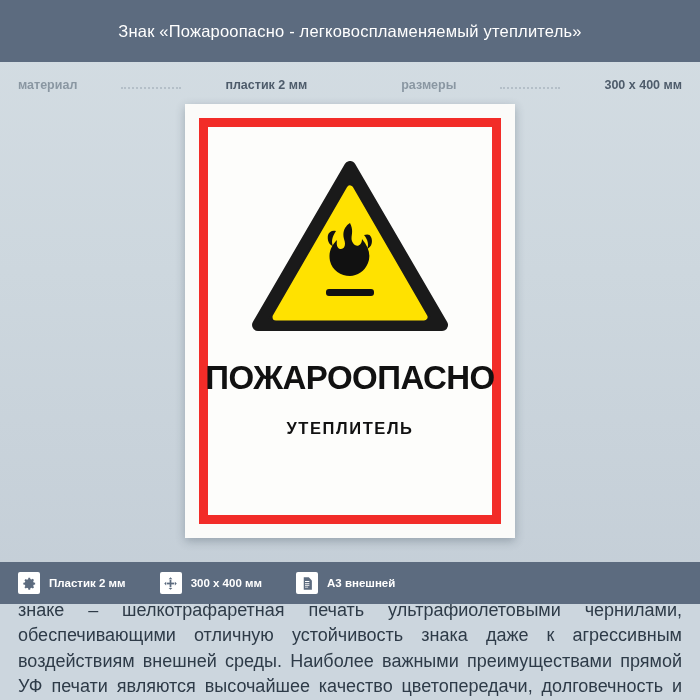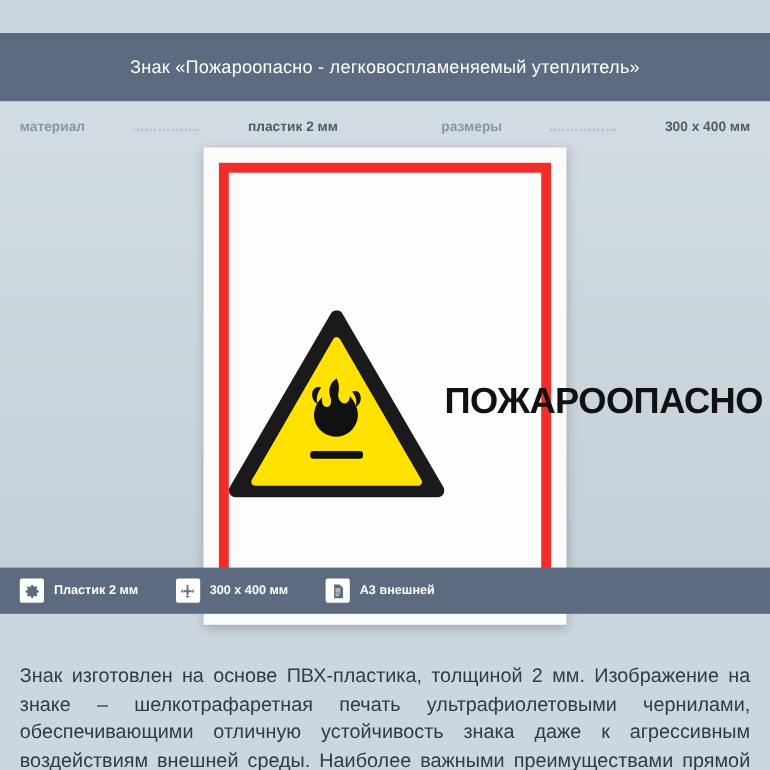--- a/index.html
+++ b/index.html
@@ -4,23 +4,22 @@
 <style>
   * { box-sizing: border-box; margin: 0; padding: 0; }
   html, body {
     width: 700px; height: 700px;
     font-family: "Liberation Sans", sans-serif;
     background: #ccd6de;
     overflow: hidden;
   }
   #page {
     position: relative;
-    width: 700px; height: 528px;
+    width: 700px; height: 604px;
     background: linear-gradient(180deg, #d4dde3 0%, #cdd7de 45%, #c4ced7 100%);
-    margin-top: 30px;
   }
 
   
   .header {
     position: absolute;
     left: 0; top: 0;
     width: 700px; height: 62px;
     background: #5c6b7f;
     display: flex;
     align-items: center;
@@ -63,21 +62,21 @@
     background: #fbfbf9;
     box-shadow: 0 3px 9px rgba(40,55,70,0.30);
     padding: 14px;
   }
   .sign-inner {
     position: relative;
     width: 100%; height: 100%;
     background: #fdfdfb;
     border: 9px solid #f22c28;
     display: flex;
-    flex-direction: row;
+    flex-direction: column;
     align-items: center;
   }
 
   
   .tri-wrap {
     position: relative;
     width: 196px; height: 172px;
     margin-top: 34px;
   }
   .tri-wrap svg { display: block; width: 196px; height: 172px; }
@@ -177,20 +176,21 @@
             <path d="M112 74 c 4 5 5 10 3 14 c 5 -2 6 -8 4 -12 c -1 -3 -4 -3 -7 -2 Z"></path>
           </g>
 
           <rect x="74" y="128" width="48" height="7" rx="3" fill="#111111"></rect>
         </svg>
       </div>
 
       <div class="sign-main-text">ПОЖАРООПАСНО</div>
 
       <div class="sign-sub">
+        <div>УТЕПЛИТЕЛЬ</div>
       </div>
 
     </div>
   </div>
 
   <div class="description">Знак изготовлен на основе ПВХ-пластика, толщиной 2 мм. Изображение на знаке – шелкотрафаретная печать ультрафиолетовыми чернилами, обеспечивающими отличную устойчивость знака даже к агрессивным воздействиям внешней среды. Наиболее важными преимуществами прямой УФ печати являются высочайшее качество цветопередачи, долговечность и экологичность. Благодаря использованию данной технологии мы добились невысокой стоимости и увеличенного срока службы – до 5 лет вне помещения</div>
 
   <div class="footer">
 
     <div class="fitem">

